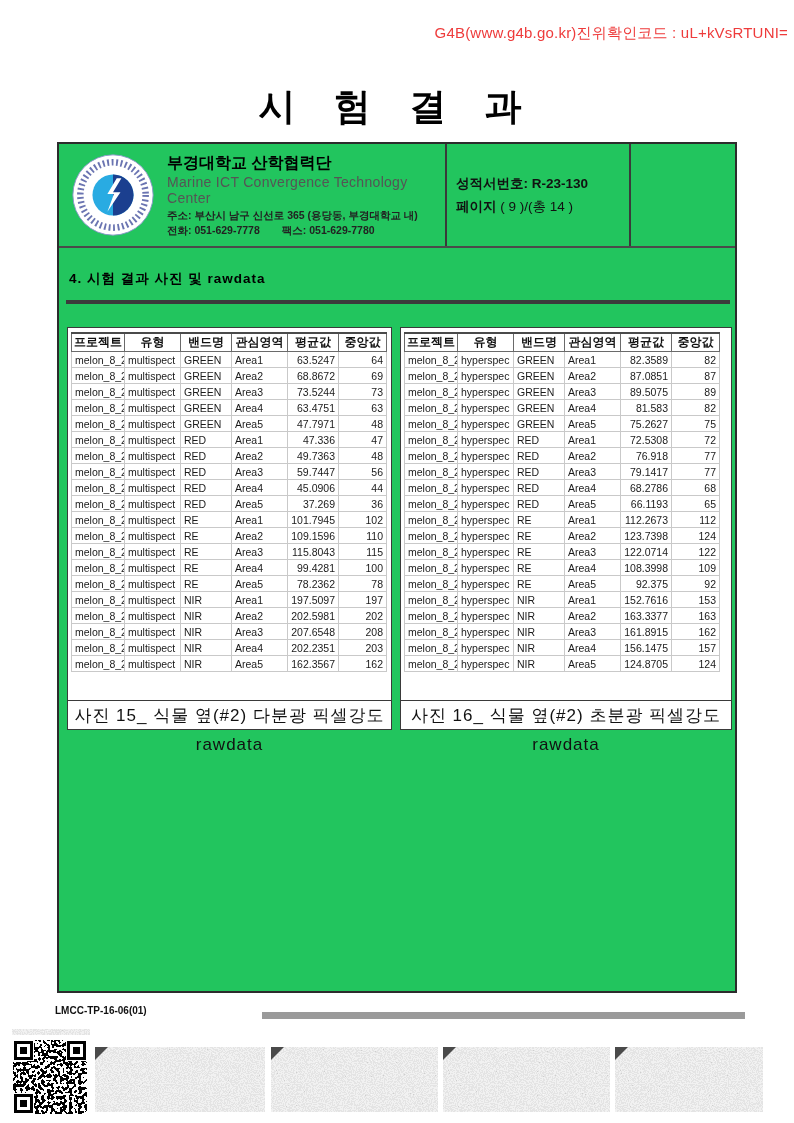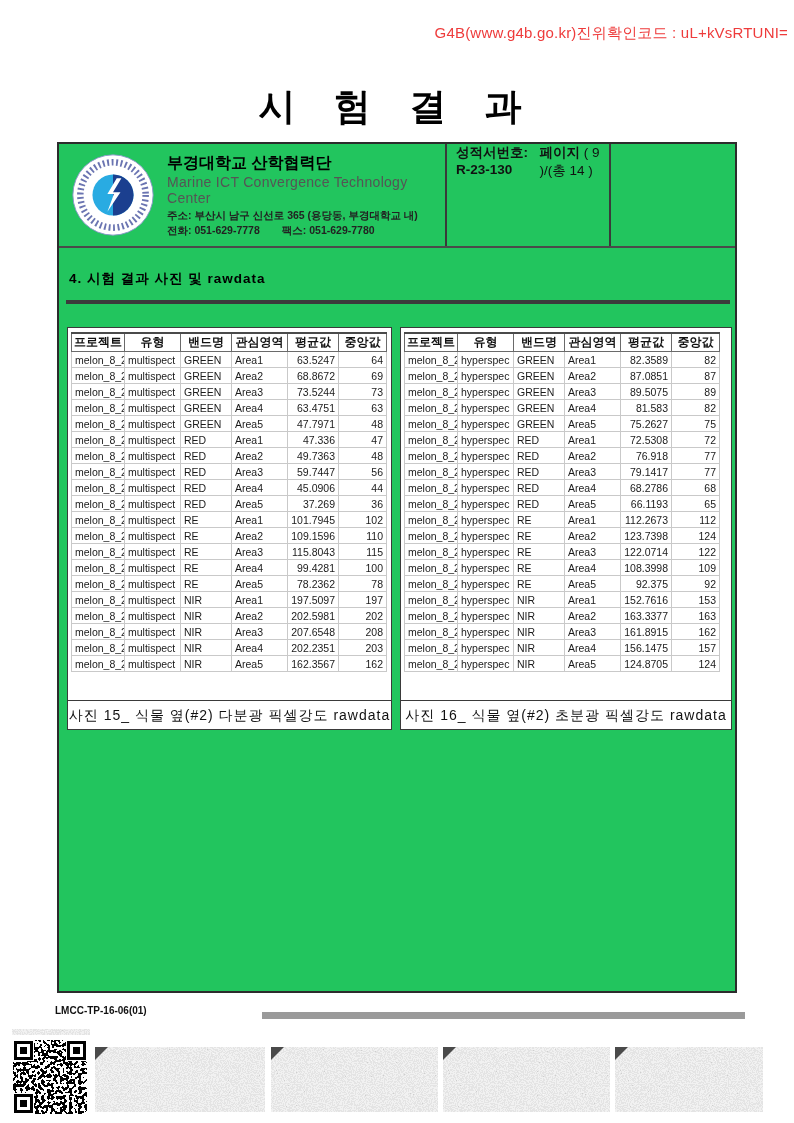--- a/index.html
+++ b/index.html
@@ -20,22 +20,22 @@
   
   .hdr{position:absolute;left:0;top:0;width:100%;height:104px;display:flex;
        border-bottom:2px solid #4a4a4a;box-sizing:border-box;}
   .hdr-left{width:386px;display:flex;align-items:center;padding-left:12px;gap:12px;box-sizing:border-box;}
   .logo{width:84px;height:84px;flex:0 0 auto;}
   .org{line-height:1.15;}
   .org-kr{font-size:16px;font-weight:bold;color:#000;}
   .org-en{font-size:14px;color:#555;margin-top:2px;letter-spacing:0.3px;}
   .org-addr,.org-tel{font-size:10.5px;font-weight:bold;color:#222;margin-top:3px;}
   .org-tel .gap{display:inline-block;width:22px;}
-  .hdr-mid{width:164px;border-left:2px solid #3a3a3a;box-sizing:border-box;
-           display:flex;flex-direction:row;justify-content:center;padding-left:9px;gap:5px;}
+  .hdr-mid{width:184px;border-left:2px solid #3a3a3a;box-sizing:border-box;
+           display:flex;flex-direction:column;justify-content:center;padding-left:9px;gap:5px;}
   .hdr-mid .line{font-size:13.5px;}
   .hdr-mid .b{font-weight:bold;}
   .hdr-right{flex:1;border-left:2px solid #3a3a3a;box-sizing:border-box;}
 
   
   .section-heading{position:absolute;left:10px;top:126px;font-size:13.5px;font-weight:bold;color:#000;letter-spacing:1px;}
   .thick-rule{position:absolute;left:7px;top:156px;width:664px;height:4px;background:#3b3b3b;}
 
   
   .panel{position:absolute;top:183px;height:403px;border:1px solid #3a3a3a;box-sizing:border-box;background:#fff;}
@@ -44,21 +44,21 @@
 
   table.xl{border-collapse:collapse;margin:4px 0 0 3px;table-layout:fixed;width:315px;}
   table.xl th{font-size:12px;font-weight:bold;height:16px;border:1px solid #6a6a6a;
               border-top:2px solid #4a4a4a;background:#fff;padding:0 2px;overflow:hidden;white-space:nowrap;}
   table.xl td{font-size:10.5px;height:15px;border:1px solid #c9c9c9;padding:0 3px;
               overflow:hidden;white-space:nowrap;text-align:left;color:#1a1a1a;}
   table.xl td.num{text-align:right;}
 
   .caption{position:absolute;left:0;bottom:0;width:100%;height:29px;line-height:29px;
            border-top:1px solid #3a3a3a;box-sizing:border-box;text-align:center;
-           font-size:14px;letter-spacing:1px;color:#111;}
+           font-size:17px;letter-spacing:1px;color:#111;}
 
   
   .doc-code{position:absolute;left:55px;top:1005px;font-size:10px;font-weight:bold;color:#111;}
   .gray-bar{position:absolute;left:262px;top:1012px;width:483px;height:7px;background:#9a9a9a;}
 
   .qr{position:absolute;left:10px;top:1038px;width:80px;height:78px;}
   .qr-sliver{position:absolute;left:12px;top:1029px;width:78px;height:6px;}
   .strip{position:absolute;top:1047px;height:65px;}
   .strip.s1{left:95px;width:170px;}
   .strip.s2{left:271px;width:167px;}

